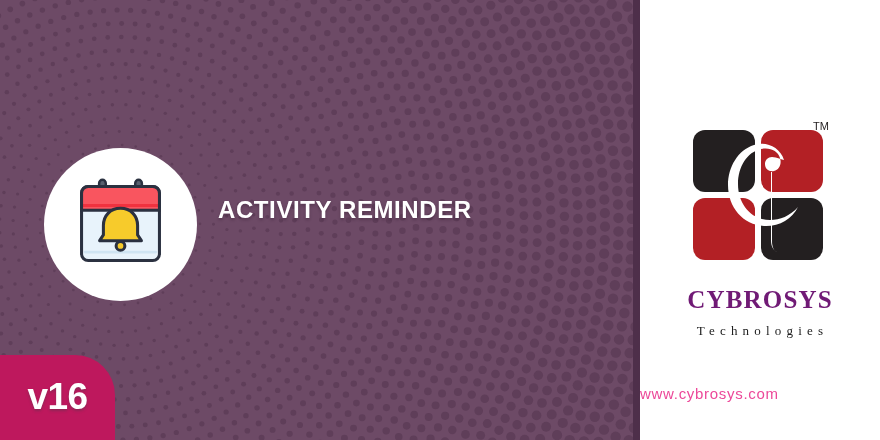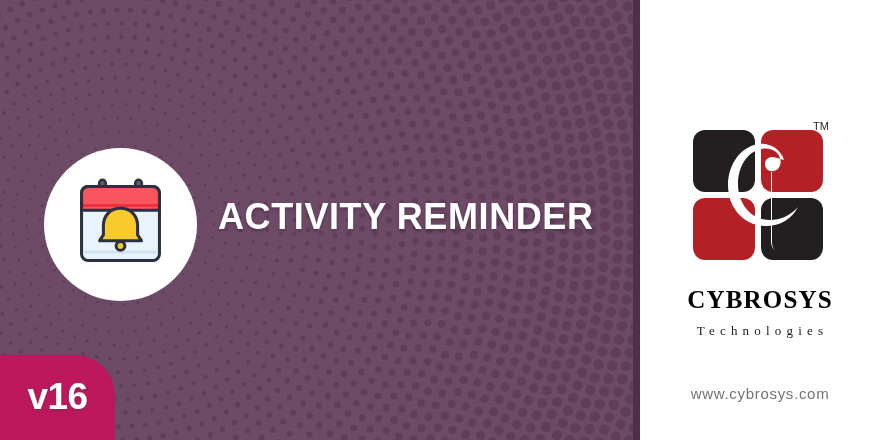--- a/index.html
+++ b/index.html
@@ -70,21 +70,21 @@
     width: 95px;
     height: 95px;
   }
 
   
   #headline {
     position: absolute;
     left: 218px;
     top: 196px;
     font-family: "Liberation Sans", sans-serif;
-    font-size: 36px;
+    font-size: 24px;
     font-weight: bold;
     letter-spacing: 0.6px;
     color: #ffffff;
     white-space: nowrap;
     text-shadow: 0 2px 3px rgba(40, 20, 38, 0.32);
   }
 
   
   #version-badge {
     position: absolute;
@@ -135,42 +135,41 @@
     display: block;
     width: 155px;
     height: 160px;
   }
   #brand-name {
     margin-top: 11px;
     font-family: "Liberation Serif", serif;
     font-size: 25px;
     font-weight: bold;
     letter-spacing: 1.2px;
-    color: #000000;
+    color: #701a75;
     line-height: 1.05;
   }
   #brand-sub {
     margin-top: 10px;
     font-family: "Liberation Serif", serif;
     font-size: 13px;
     letter-spacing: 5.2px;
     color: #1c1c1c;
     padding-left: 5px;
   }
 
   #website-url {
     position: absolute;
     left: 0;
     top: 385px;
     width: 240px;
-    text-align: center;
     font-family: "Liberation Sans", sans-serif;
     font-size: 15px;
     letter-spacing: 0.7px;
-    color: #737373;
+    color: #ec4899;
   }
 </style>
 </head>
 <body>
 
 <div id="banner">
 
   <div id="left-panel">
 
     <svg id="halftone" viewBox="0 0 640 440" preserveAspectRatio="none" aria-hidden="true">

